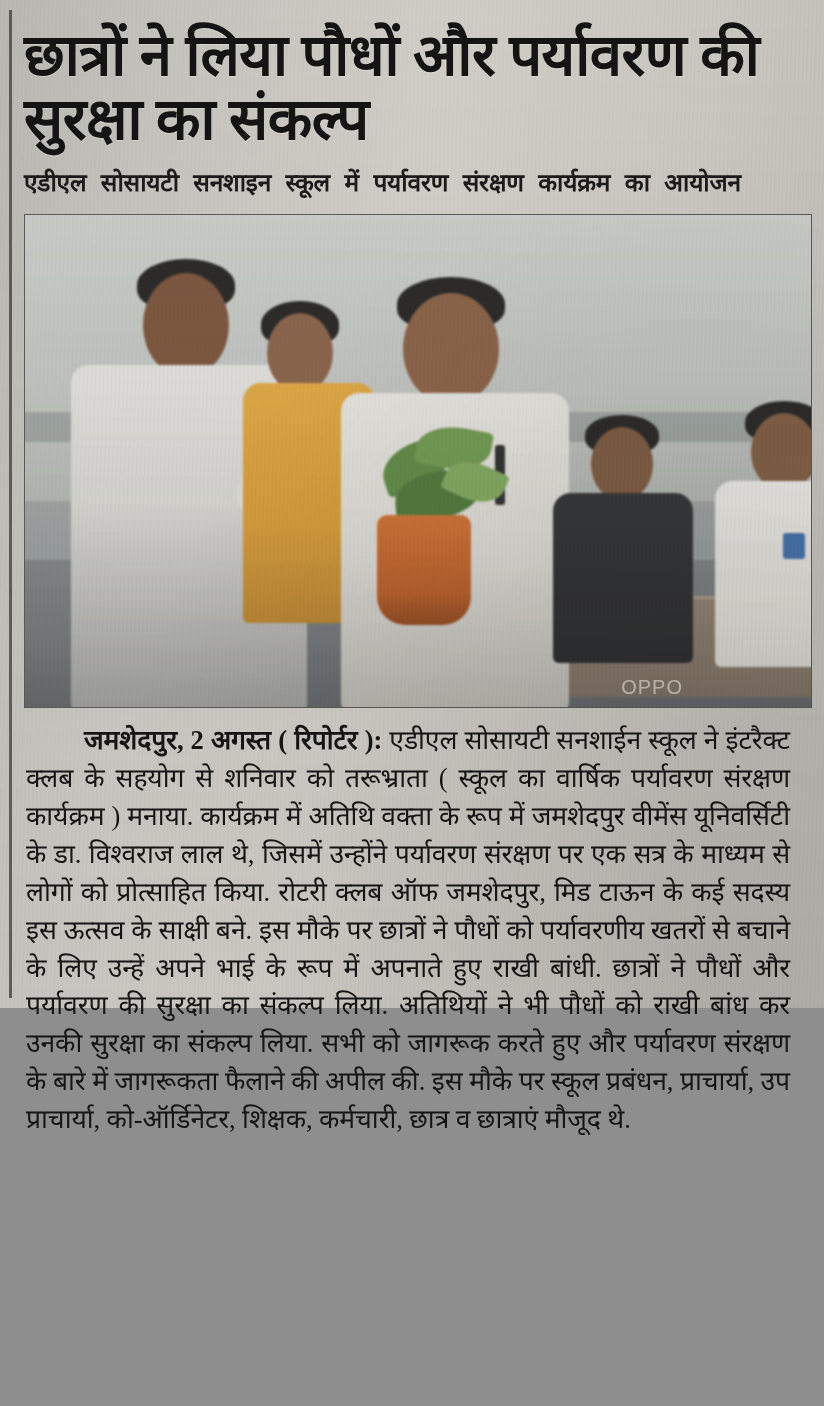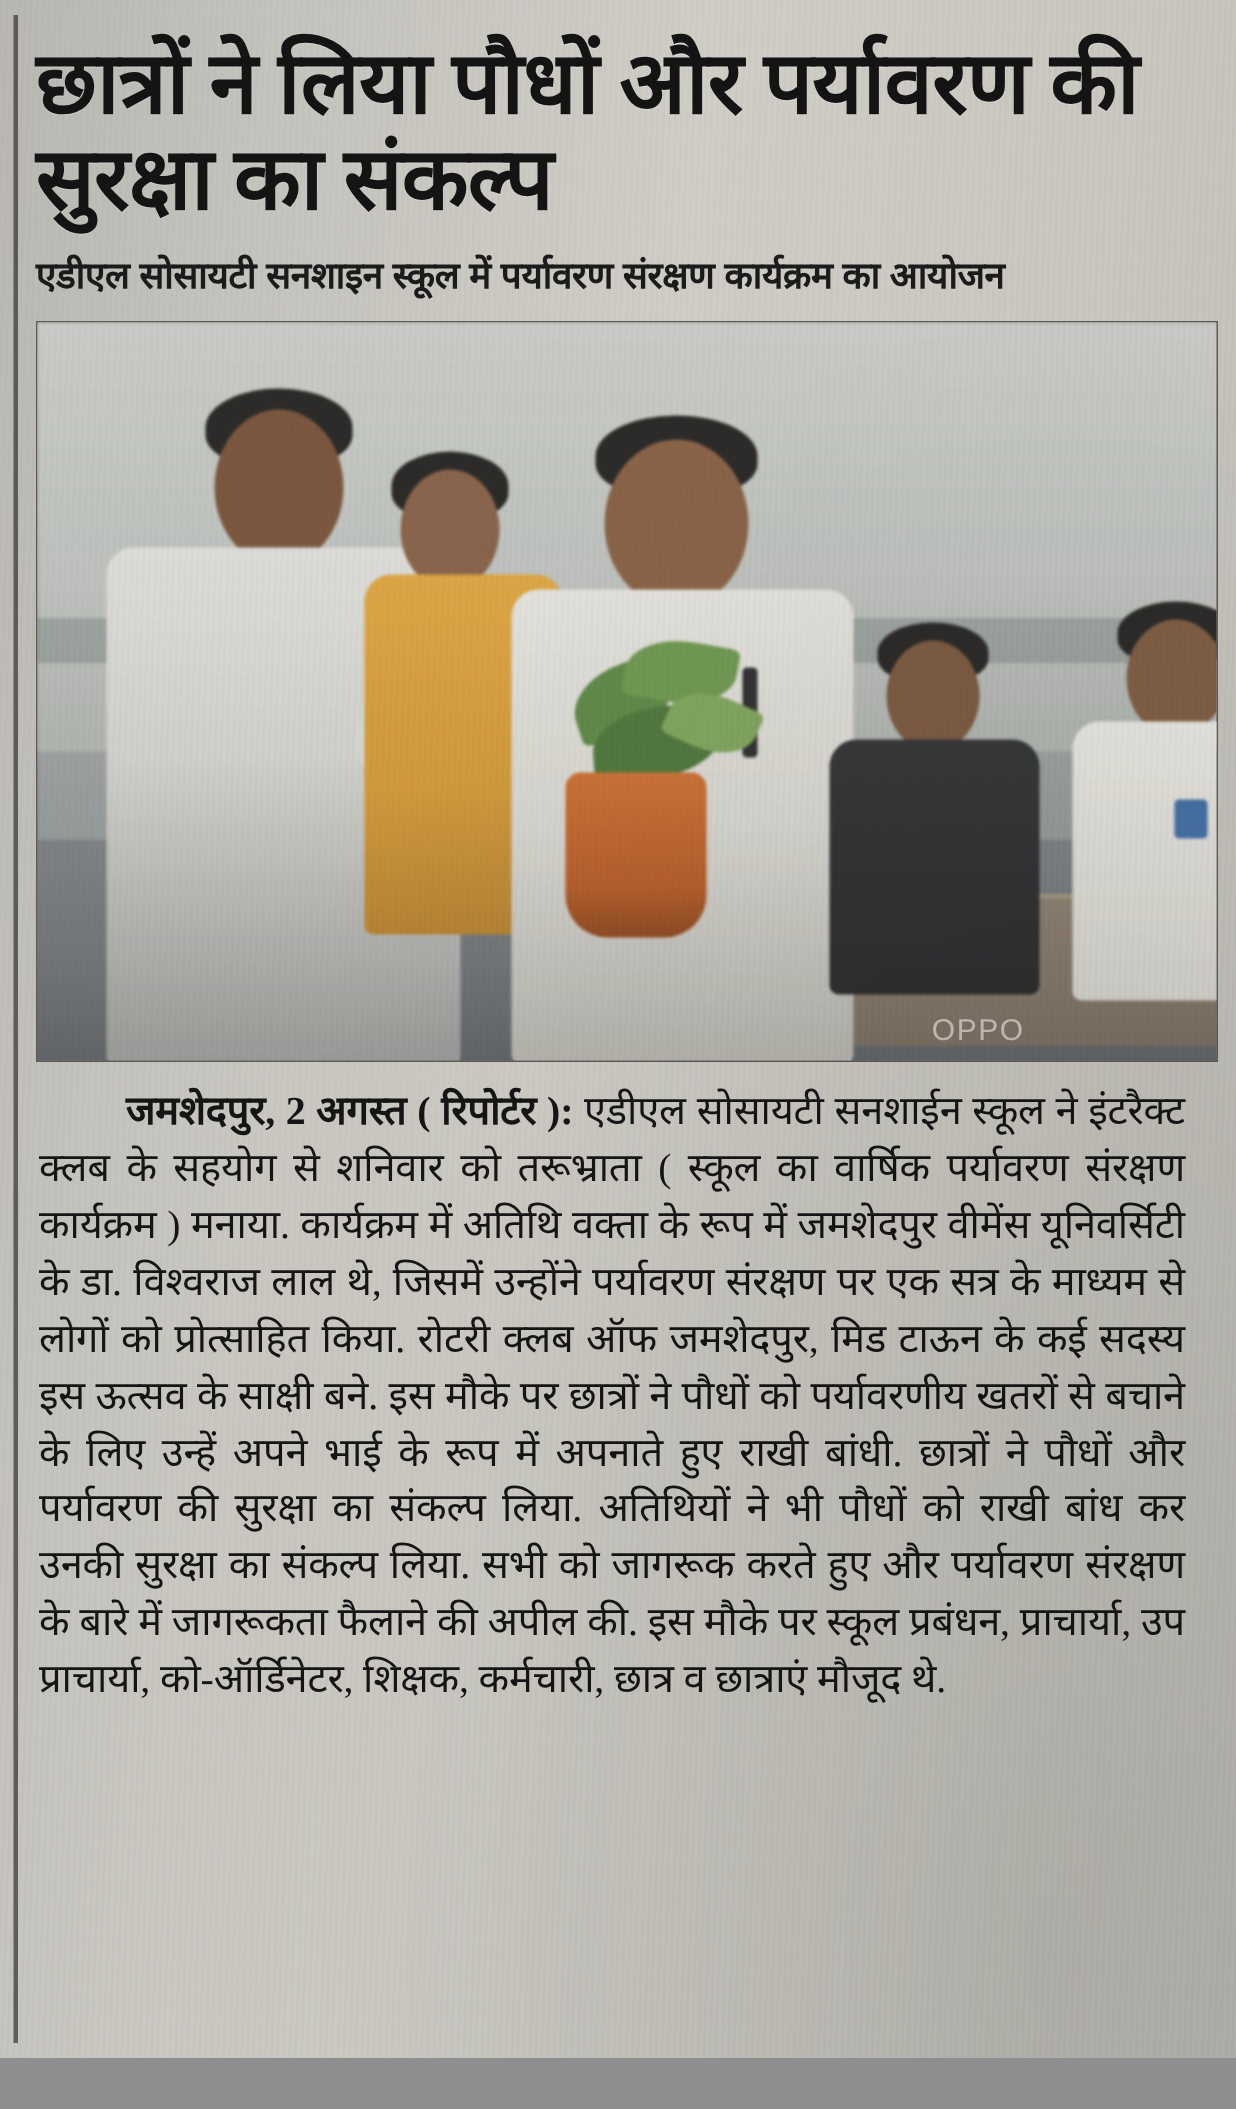--- a/index.html
+++ b/index.html
@@ -10,21 +10,21 @@
   body {
     width: 824px;
     height: 1406px;
     overflow: hidden;
     font-family: "Liberation Serif", serif;
   }
 
   .clipping {
     position: relative;
     width: 824px;
-    height: 1372px;
+    height: 1008px;
     background: linear-gradient(100deg, #b9b7b2 0%, #c5c3bd 18%, #cfcdc6 45%, #c9c7c0 72%, #bdbbb5 100%);
     box-sizing: border-box;
     padding: 18px 28px 14px 20px;
   }
 
   
   .grain {
     position: absolute;
     inset: 0;
     pointer-events: none;
@@ -51,21 +51,21 @@
     font-weight: 700;
     font-size: 58px;
     line-height: 1.10;
     color: #141414;
     letter-spacing: -0.5px;
     margin: 6px 0 0 4px;
     text-shadow: 0 1px 0 rgba(255,255,255,0.25);
   }
 
   .subhead {
-    font-family: Liberation Sans, sans-serif;
+    font-family: Liberation Mono, monospace;
     font-weight: 700;
     font-size: 24.5px;
     line-height: 1.25;
     color: #1b1b1b;
     margin: 18px 0 14px 4px;
     letter-spacing: -0.2px;
     white-space: nowrap;
   }
 
   

